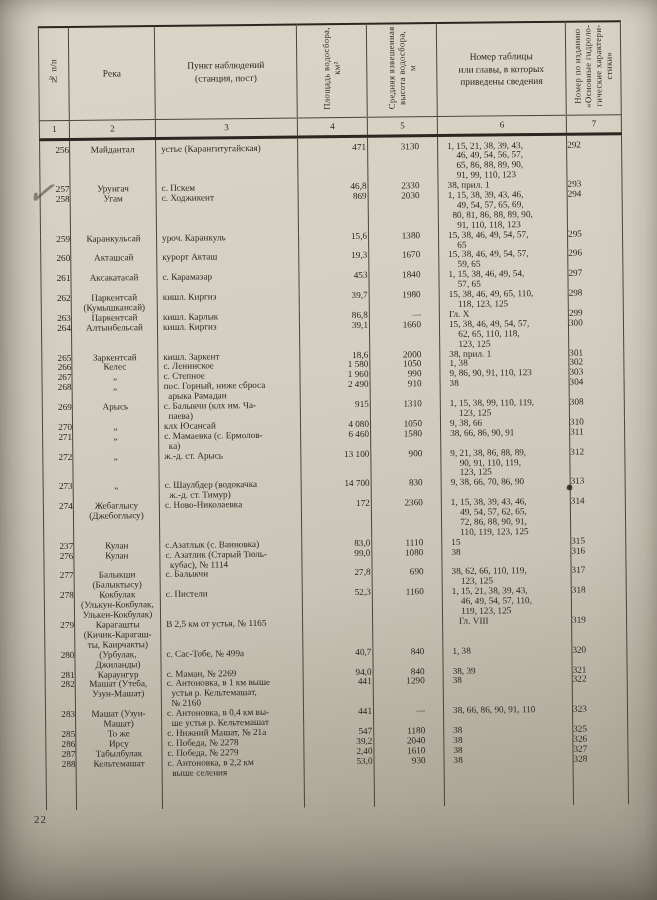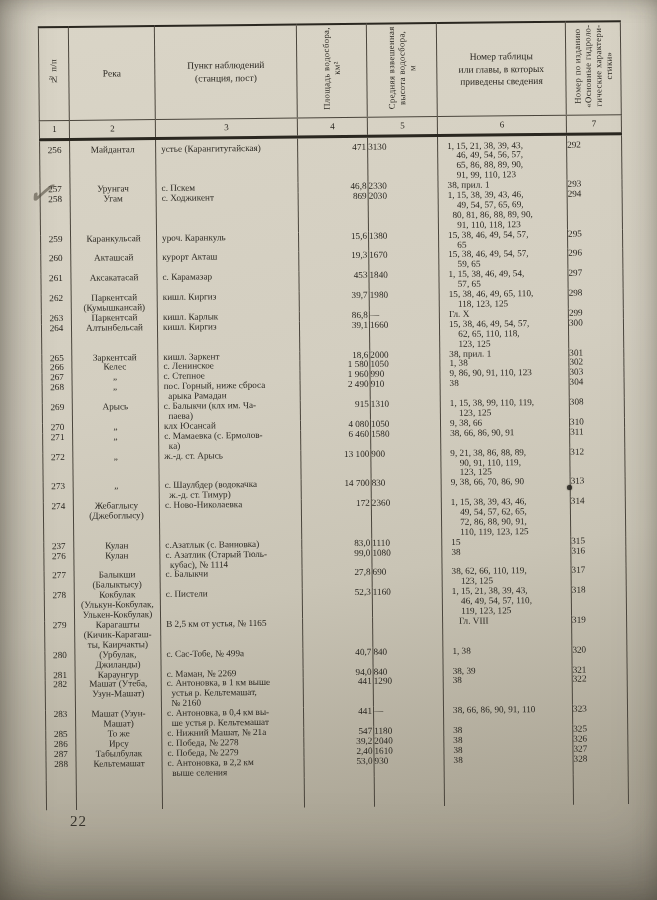--- a/index.html
+++ b/index.html
@@ -45,44 +45,44 @@
   tr.nums td {
     height: 19px; text-align: center; vertical-align: middle;
     font-size: 9px;
     border-bottom: 3px solid #2a2720;
   }
   tbody td {
     font-size: 9.2px; line-height: 9.9px;
     vertical-align: top; padding-top: 1px;
   }
   tbody tr:first-child td { padding-top: 5px; }
-  tbody td.c1 { text-align: center; font-family: Liberation Serif, serif; }
+  tbody td.c1 { text-align: right; font-family: Liberation Serif, serif; }
   tbody td.c2 { text-align: center; white-space: pre-line; }
   tbody td.c3 { text-align: left; padding-left: 5px; white-space: pre-wrap; }
   tbody td.c4 { text-align: right; padding-right: 1px; }
-  tbody td.c5 { text-align: left; padding-right: 8px; }
+  tbody td.c5 { text-align: right; padding-right: 18px; }
   tbody td.c6 { text-align: left; padding-left: 9px; white-space: pre-wrap; }
   tbody td.c7 { }
   tbody tr.spacer td { height: 30px; }
   .margin-mark {
     position: absolute; left: 30px; top: 174px;
     font-family: "DejaVu Sans", sans-serif;
     font-size: 32px; color: #6d675a;
     transform: rotate(12deg) skewX(-8deg) scaleY(1.15);
     opacity: .75;
   }
   .dot {
     position: absolute; left: 567px; top: 485px;
     width: 5px; height: 5px; border-radius: 50%;
     background: #211f1a; opacity: .85;
     box-shadow: 0 0 1.5px #211f1a;
   }
   .page-num {
     position: absolute; left: 34px; top: 813px;
-    font-size: 15px; color: #36332c; letter-spacing: 1px; margin-left: 36px;
+    font-size: 11px; color: #36332c; letter-spacing: 1px;
   }
 </style>
 </head>
 <body>
 
 <div class="page">
 
   <span class="margin-mark">✓</span>
 
   <table class="scan-table">

